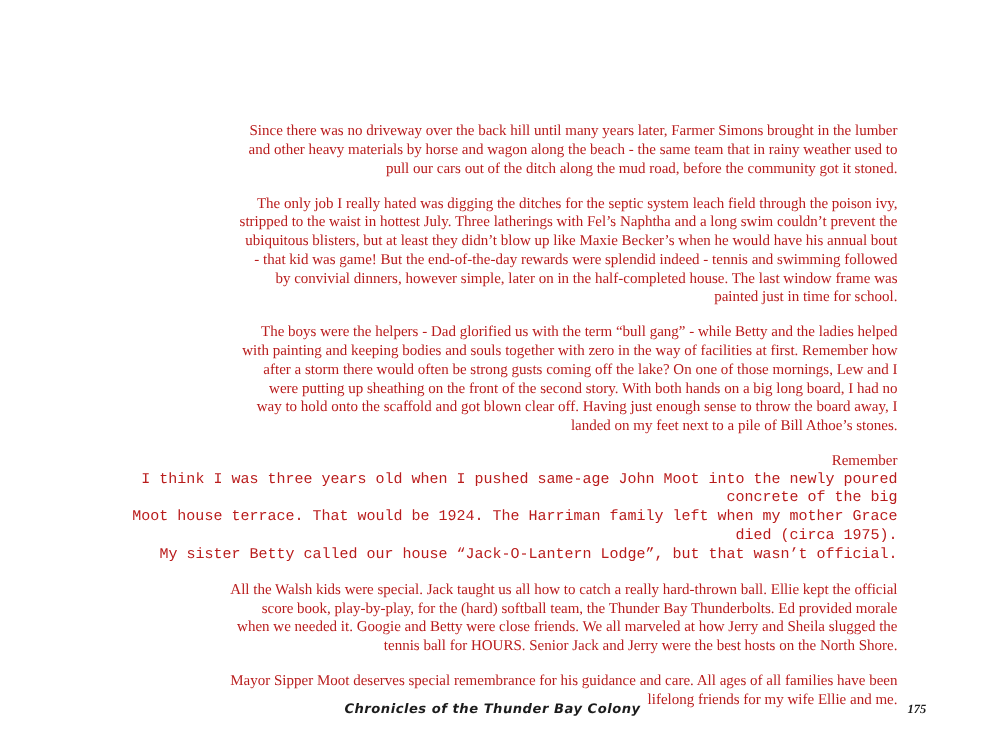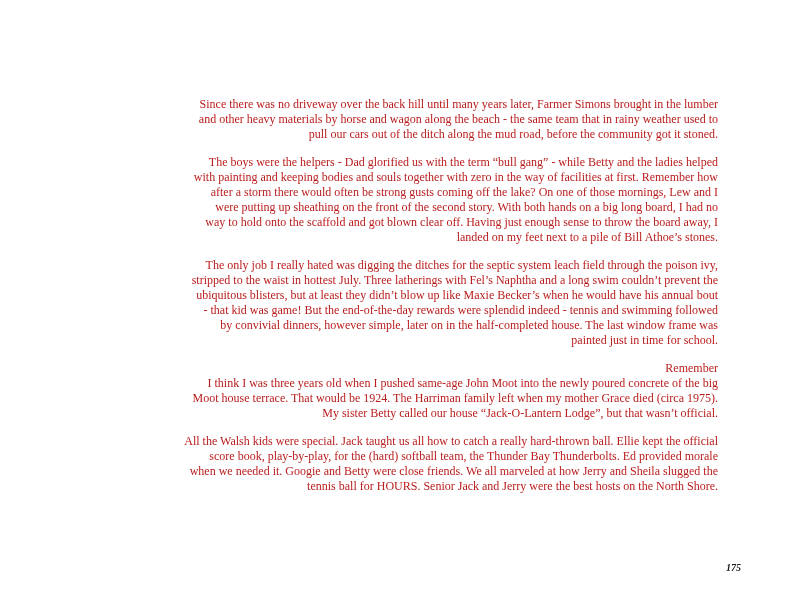--- a/index.html
+++ b/index.html
@@ -31,20 +31,21 @@
   }
   .content p {
     margin: 13px 0 0 0;
     white-space: pre-line;
   }
   .content p.first {
     margin-top: 0;
   }
   .content p.attached {
     margin-top: 0;
+    font-family: Liberation Mono, monospace;
   }
   .footer-title {
     position: absolute;
     left: 0;
     top: 561px;
     width: 100%;
     text-align: center;
     font-family: "DejaVu Sans", sans-serif;
     font-style: italic;
     font-weight: bold;
@@ -66,43 +67,46 @@
 </head>
 <body>
 
 <div class="page">
 
   <div class="content">
     <p class="first">Since there was no driveway over the back hill until many years later, Farmer Simons brought in the lumber
 and other heavy materials by horse and wagon along the beach - the same team that in rainy weather used to
 pull our cars out of the ditch along the mud road, before the community got it stoned.</p>
 
+    <p>The only job I really hated was digging the ditches for the septic system leach field through the poison ivy,
+stripped to the waist in hottest July. Three latherings with Fel’s Naphtha and a long swim couldn’t prevent the
+ubiquitous blisters, but at least they didn’t blow up like Maxie Becker’s when he would have his annual bout
+- that kid was game! But the end-of-the-day rewards were splendid indeed - tennis and swimming followed
+by convivial dinners, however simple, later on in the half-completed house. The last window frame was
+painted just in time for school.</p>
+
     <p>The boys were the helpers - Dad glorified us with the term “bull gang” - while Betty and the ladies helped
 with painting and keeping bodies and souls together with zero in the way of facilities at first. Remember how
 after a storm there would often be strong gusts coming off the lake? On one of those mornings, Lew and I
 were putting up sheathing on the front of the second story. With both hands on a big long board, I had no
 way to hold onto the scaffold and got blown clear off. Having just enough sense to throw the board away, I
 landed on my feet next to a pile of Bill Athoe’s stones.</p>
-
-    <p>The only job I really hated was digging the ditches for the septic system leach field through the poison ivy,
-stripped to the waist in hottest July. Three latherings with Fel’s Naphtha and a long swim couldn’t prevent the
-ubiquitous blisters, but at least they didn’t blow up like Maxie Becker’s when he would have his annual bout
-- that kid was game! But the end-of-the-day rewards were splendid indeed - tennis and swimming followed
-by convivial dinners, however simple, later on in the half-completed house. The last window frame was
-painted just in time for school.</p>
 
     <p>Remember</p>
 
     <p class="attached">I think I was three years old when I pushed same-age John Moot into the newly poured concrete of the big
 Moot house terrace. That would be 1924. The Harriman family left when my mother Grace died (circa 1975).
 My sister Betty called our house “Jack-O-Lantern Lodge”, but that wasn’t official.</p>
 
     <p>All the Walsh kids were special. Jack taught us all how to catch a really hard-thrown ball. Ellie kept the official
 score book, play-by-play, for the (hard) softball team, the Thunder Bay Thunderbolts. Ed provided morale
 when we needed it. Googie and Betty were close friends. We all marveled at how Jerry and Sheila slugged the
 tennis ball for HOURS. Senior Jack and Jerry were the best hosts on the North Shore.</p>
 
+    <p>Mayor Sipper Moot deserves special remembrance for his guidance and care. All ages of all families have been
+lifelong friends for my wife Ellie and me.</p>
   </div>
 
+  <div class="footer-title">Chronicles of the Thunder Bay Colony</div>
 
   <div class="page-number">175</div>
 
 </div>
 
 </body></html>

